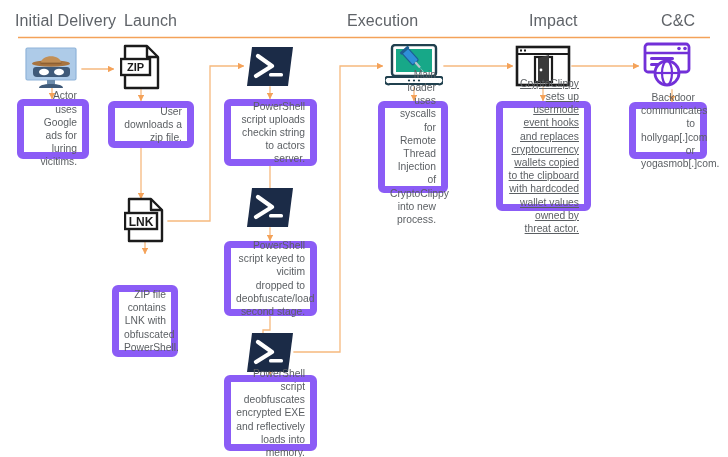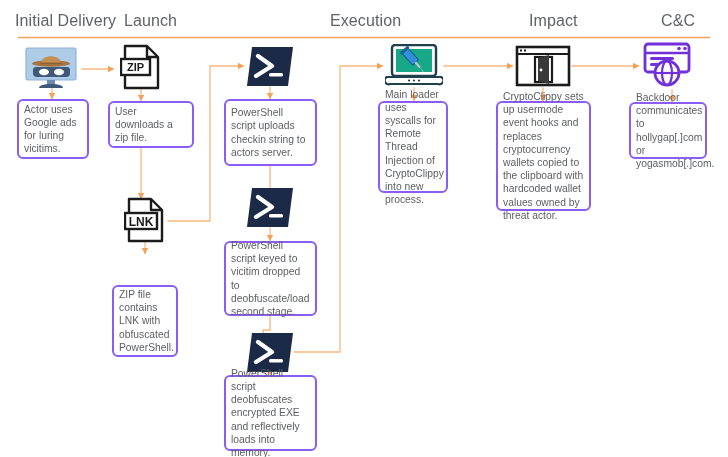--- a/index.html
+++ b/index.html
@@ -15,39 +15,39 @@
     position:absolute;font-size:16px;color:#5f6368;white-space:nowrap;
     letter-spacing:.1px;line-height:12px;
   }
 
   
   #wires{position:absolute;left:0;top:0;width:728px;height:457px;}
 
   
   .note{
     position:absolute;box-sizing:border-box;
-    border:2px solid #8b5cf6;border-radius:6px;background:#ffffff;
+    border:7px solid #8b5cf6;border-radius:6px;background:#ffffff;
     color:#5b5f63;font-size:10.3px;line-height:13.2px;
-    text-align:left;display:flex;align-items:center;justify-content:center;
+    text-align:right;display:flex;align-items:center;justify-content:center;
     padding:5px 5px;
   }
   .note span{display:block;width:100%;}
 
   
   .icon{position:absolute;}
   .icon svg{display:block;}
 </style>
 </head>
 <body>
 
 <div id="stage">
 
   <div class="phase-label" style="left:15px;top:15px;">Initial Delivery</div>
   <div class="phase-label" style="left:124px;top:15px;">Launch</div>
-  <div class="phase-label" style="left:295px;top:15px;padding-left:35px;">Execution</div>
+  <div class="phase-label" style="left:312px;top:15px;padding-left:35px;">Execution</div>
   <div class="phase-label" style="left:529px;top:15px;">Impact</div>
   <div class="phase-label" style="left:661px;top:15px;">C&amp;C</div>
 
   <svg id="wires" viewBox="0 0 728 457" xmlns="http://www.w3.org/2000/svg">
     <defs>
       <marker id="ah" viewBox="0 0 10 10" refX="8" refY="5" markerWidth="5.2" markerHeight="5.2" orient="auto-start-reverse">
         <path d="M0,0 L10,5 L0,10 z" fill="#f4a259"></path>
       </marker>
     </defs>
 
@@ -219,21 +219,21 @@
   </div>
 
   <div class="note" style="left:224px;top:375px;width:93px;height:76px;">
     <span>PowerShell script deobfuscates encrypted EXE and reflectively loads into memory.</span>
   </div>
 
   <div class="note" style="left:378px;top:101px;width:70px;height:92px;">
     <span>Main loader uses syscalls for Remote Thread Injection of CryptoClippy into new process.</span>
   </div>
 
-  <div class="note" style="left:496px;top:101px;width:95px;height:110px;">
+  <div class="note" style="left:496px;top:101px;width:95px;height:110px;text-decoration:underline;">
     <span>CryptoClippy sets up usermode event hooks and replaces cryptocurrency wallets copied to the clipboard with hardcoded wallet values owned by threat actor.</span>
   </div>
 
   <div class="note" style="left:629px;top:102px;width:78px;height:57px;">
     <span>Backdoor communicates to hollygap[.]com or yogasmob[.]com.</span>
   </div>
 
 </div>
 
 </body></html>

